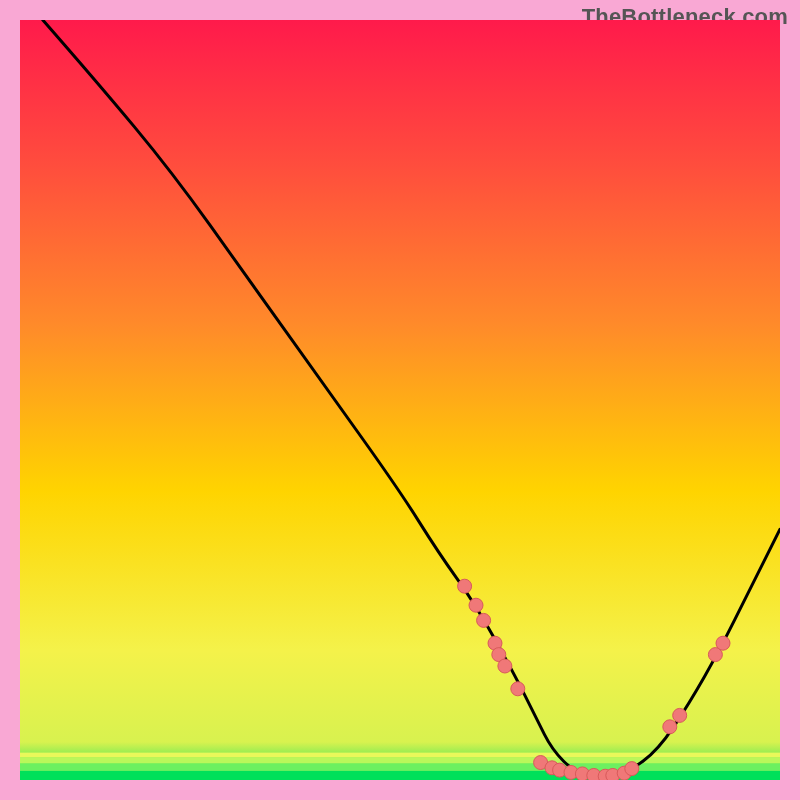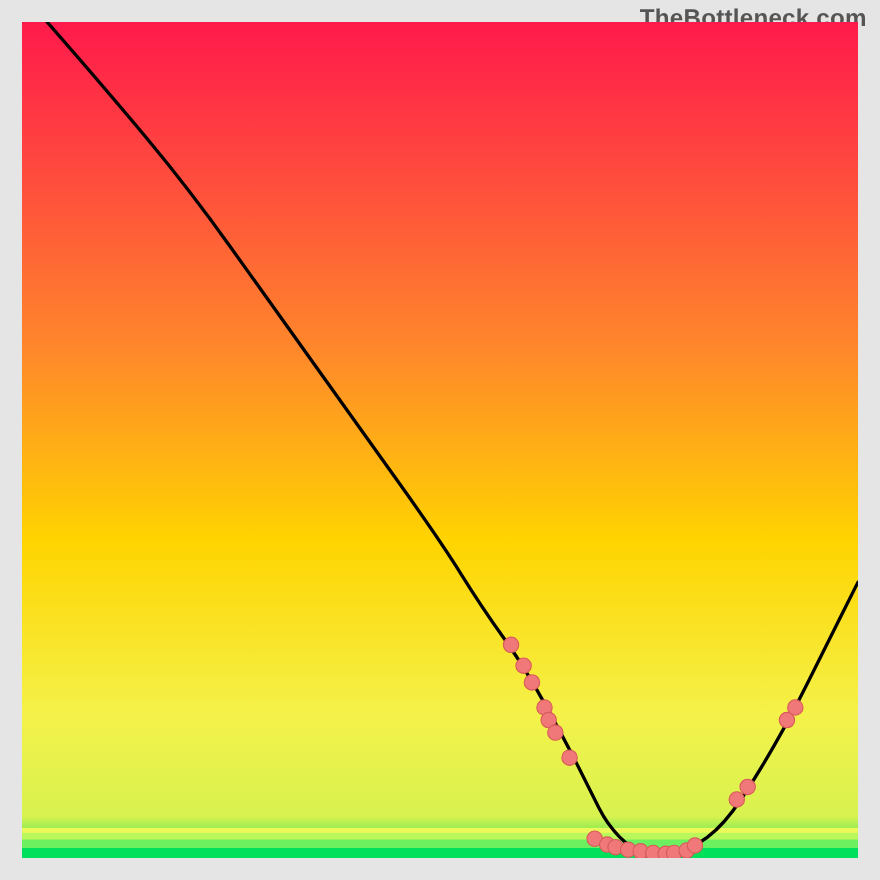--- a/index.html
+++ b/index.html
@@ -1,21 +1,21 @@
 <!DOCTYPE html>
 <html><head>
 <meta charset="utf-8">
 <style>
   * { margin: 0; padding: 0; box-sizing: border-box; }
   html, body { width: 800px; height: 800px; overflow: hidden; background: #000; }
   .frame {
     position: relative;
     width: 800px;
     height: 800px;
-    background: #e5e5e5;
+    background: #f9a8d4;
   }
   .watermark {
     position: absolute;
     top: 4px;
     right: 12px;
     font-family: Arial, Helvetica, sans-serif;
     font-size: 22px;
     font-weight: bold;
     color: #555;
     letter-spacing: 0.2px;

